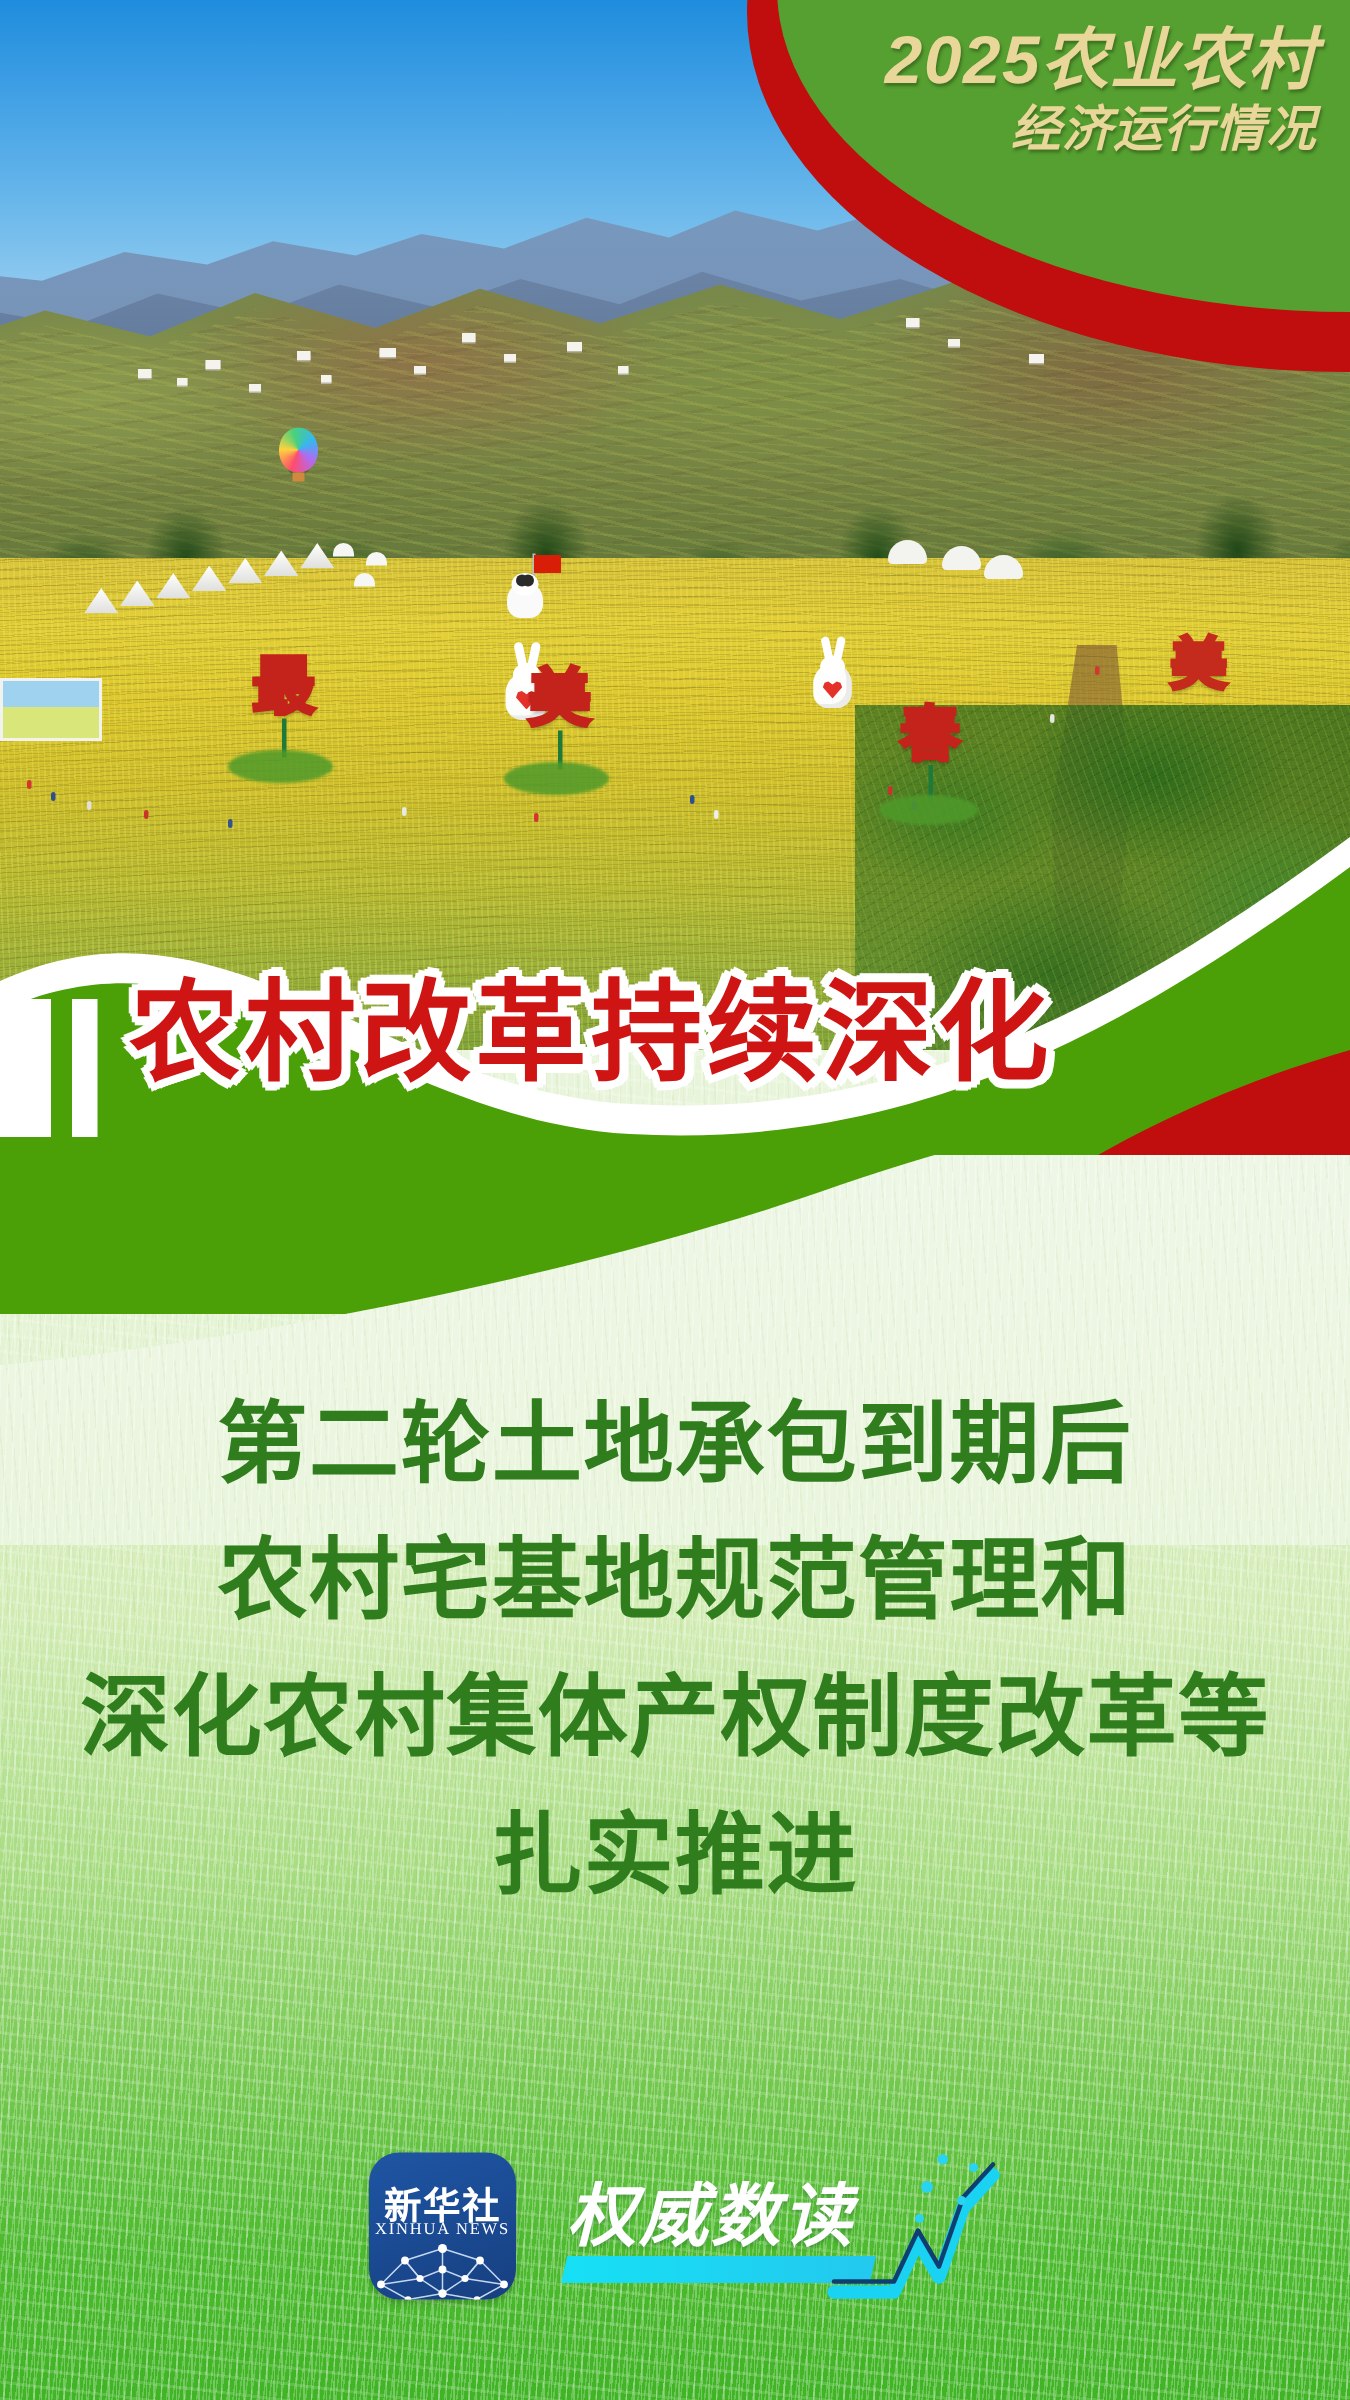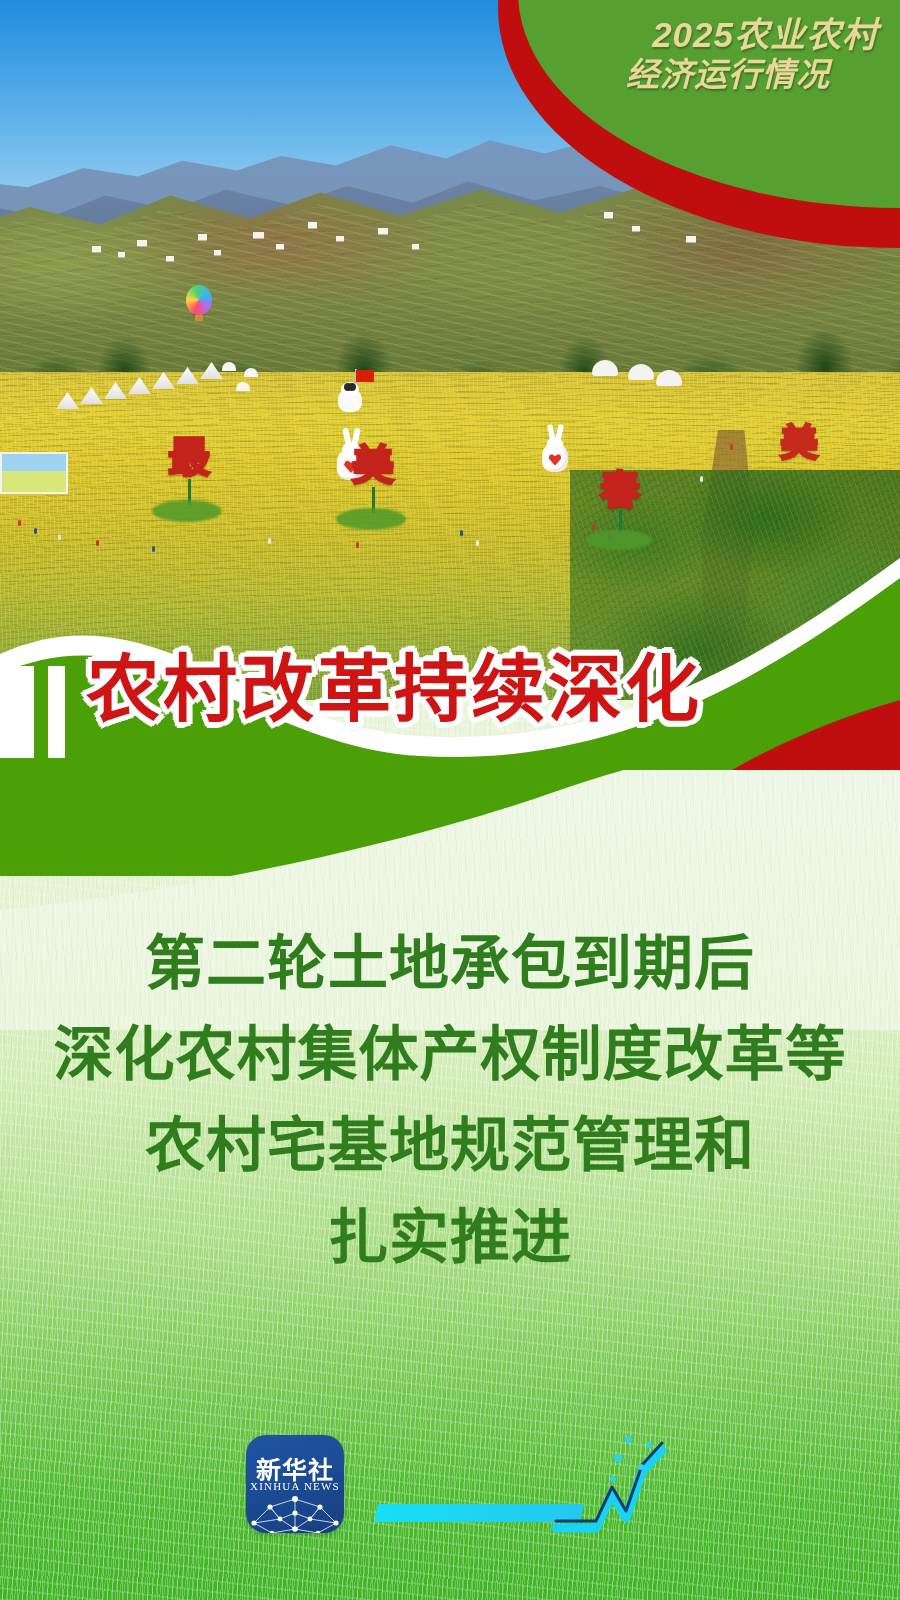--- a/index.html
+++ b/index.html
@@ -186,22 +186,22 @@
   .hdr-green{
     position:absolute;right:0;top:0;width:420px;height:250px;
     background:#55a030;
     clip-path:ellipse(382px 216px at 420px -8px);
   }
   .hdr-text{
     position:absolute;right:22px;top:16px;width:300px;text-align:right;
     color:#e9d79a;line-height:1.08;
     text-shadow:1px 2px 2px rgba(40,70,20,.5);
   }
-  .hdr-l1{font-size:35px;font-weight:900;font-style:italic;letter-spacing:1px;}
-  .hdr-l2{font-size:33px;font-weight:700;font-style:italic;letter-spacing:1px;margin-top:3px;text-align:center;}
+  .hdr-l1{font-size:45px;font-weight:900;font-style:italic;letter-spacing:1px;}
+  .hdr-l2{font-size:33px;font-weight:700;font-style:italic;letter-spacing:1px;margin-top:3px;}
   .hdr-l2 .b{font-weight:900;}
 
   
   .wave-white{
     position:absolute;left:0;top:546px;width:900px;height:330px;background:#ffffff;
     clip-path:path("M0,108 C150,40 250,180 420,190 C600,200 740,130 900,12 L900,330 L0,330 Z");
   }
   .band-green{
     position:absolute;left:0;top:546px;width:900px;height:330px;background:#4ca007;
     clip-path:path("M0,128 C150,60 250,200 420,210 C600,220 740,150 900,32 L900,330 L0,330 Z");
@@ -412,22 +412,22 @@
   <div class="band-cut-tex"></div>
 
   <div class="title-marks">
     <i class="m1"></i>
     <i class="m2"></i>
   </div>
   <div class="title">农村改革持续深化</div>
 
   <div class="body-copy">
     <div class="ln">第二轮土地承包到期后</div>
+    <div class="ln">农村宅基地规范管理和</div>
     <div class="ln">深化农村集体产权制度改革等</div>
-    <div class="ln">农村宅基地规范管理和</div>
     <div class="ln">扎实推进</div>
   </div>
 
   <div class="footer">
 
     <div class="xh-logo">
       <div class="xh-cn">新华社</div>
       <div class="xh-en">XINHUA NEWS</div>
       <svg class="xh-net" viewBox="0 0 98 46" preserveAspectRatio="none">
         <g stroke="#cfe0f5" stroke-width="1" fill="none" opacity=".95">
@@ -449,20 +449,21 @@
             <circle cx="49" cy="24" r="2.6"></circle>
             <circle cx="49" cy="40" r="2.8"></circle>
           <circle cx="26" cy="44" r="2.2"></circle>
             <circle cx="72" cy="44" r="2.2"></circle>
         </g>
       </svg>
     </div>
 
     <div class="gd-wrap">
       <div class="gd-ribbon"></div>
+      <div class="gd-text">权威数读</div>
       <svg class="gd-chart" viewBox="0 0 120 112">
         <polyline points="6,96 30,96 46,96 62,62 76,86 92,40 112,18" fill="none" stroke="#1ad2f2" stroke-width="9" stroke-linejoin="round" stroke-linecap="round"></polyline>
         <polyline points="6,96 30,96 46,96 62,62 76,86 92,40 112,18" fill="none" stroke="#0f3f72" stroke-width="3" stroke-linejoin="round" stroke-linecap="round" transform="translate(0,-7)"></polyline>
       </svg>
       <div class="gd-dot" style="right:34px;top:4px;width:7px;height:7px;"></div>
       <div class="gd-dot" style="right:14px;top:10px;width:6px;height:6px;"></div>
       <div class="gd-dot" style="right:44px;top:22px;width:8px;height:8px;"></div>
       <div class="gd-dot" style="right:22px;top:32px;width:6px;height:6px;"></div>
       <div class="gd-dot" style="right:50px;top:44px;width:6px;height:6px;"></div>
     </div>

